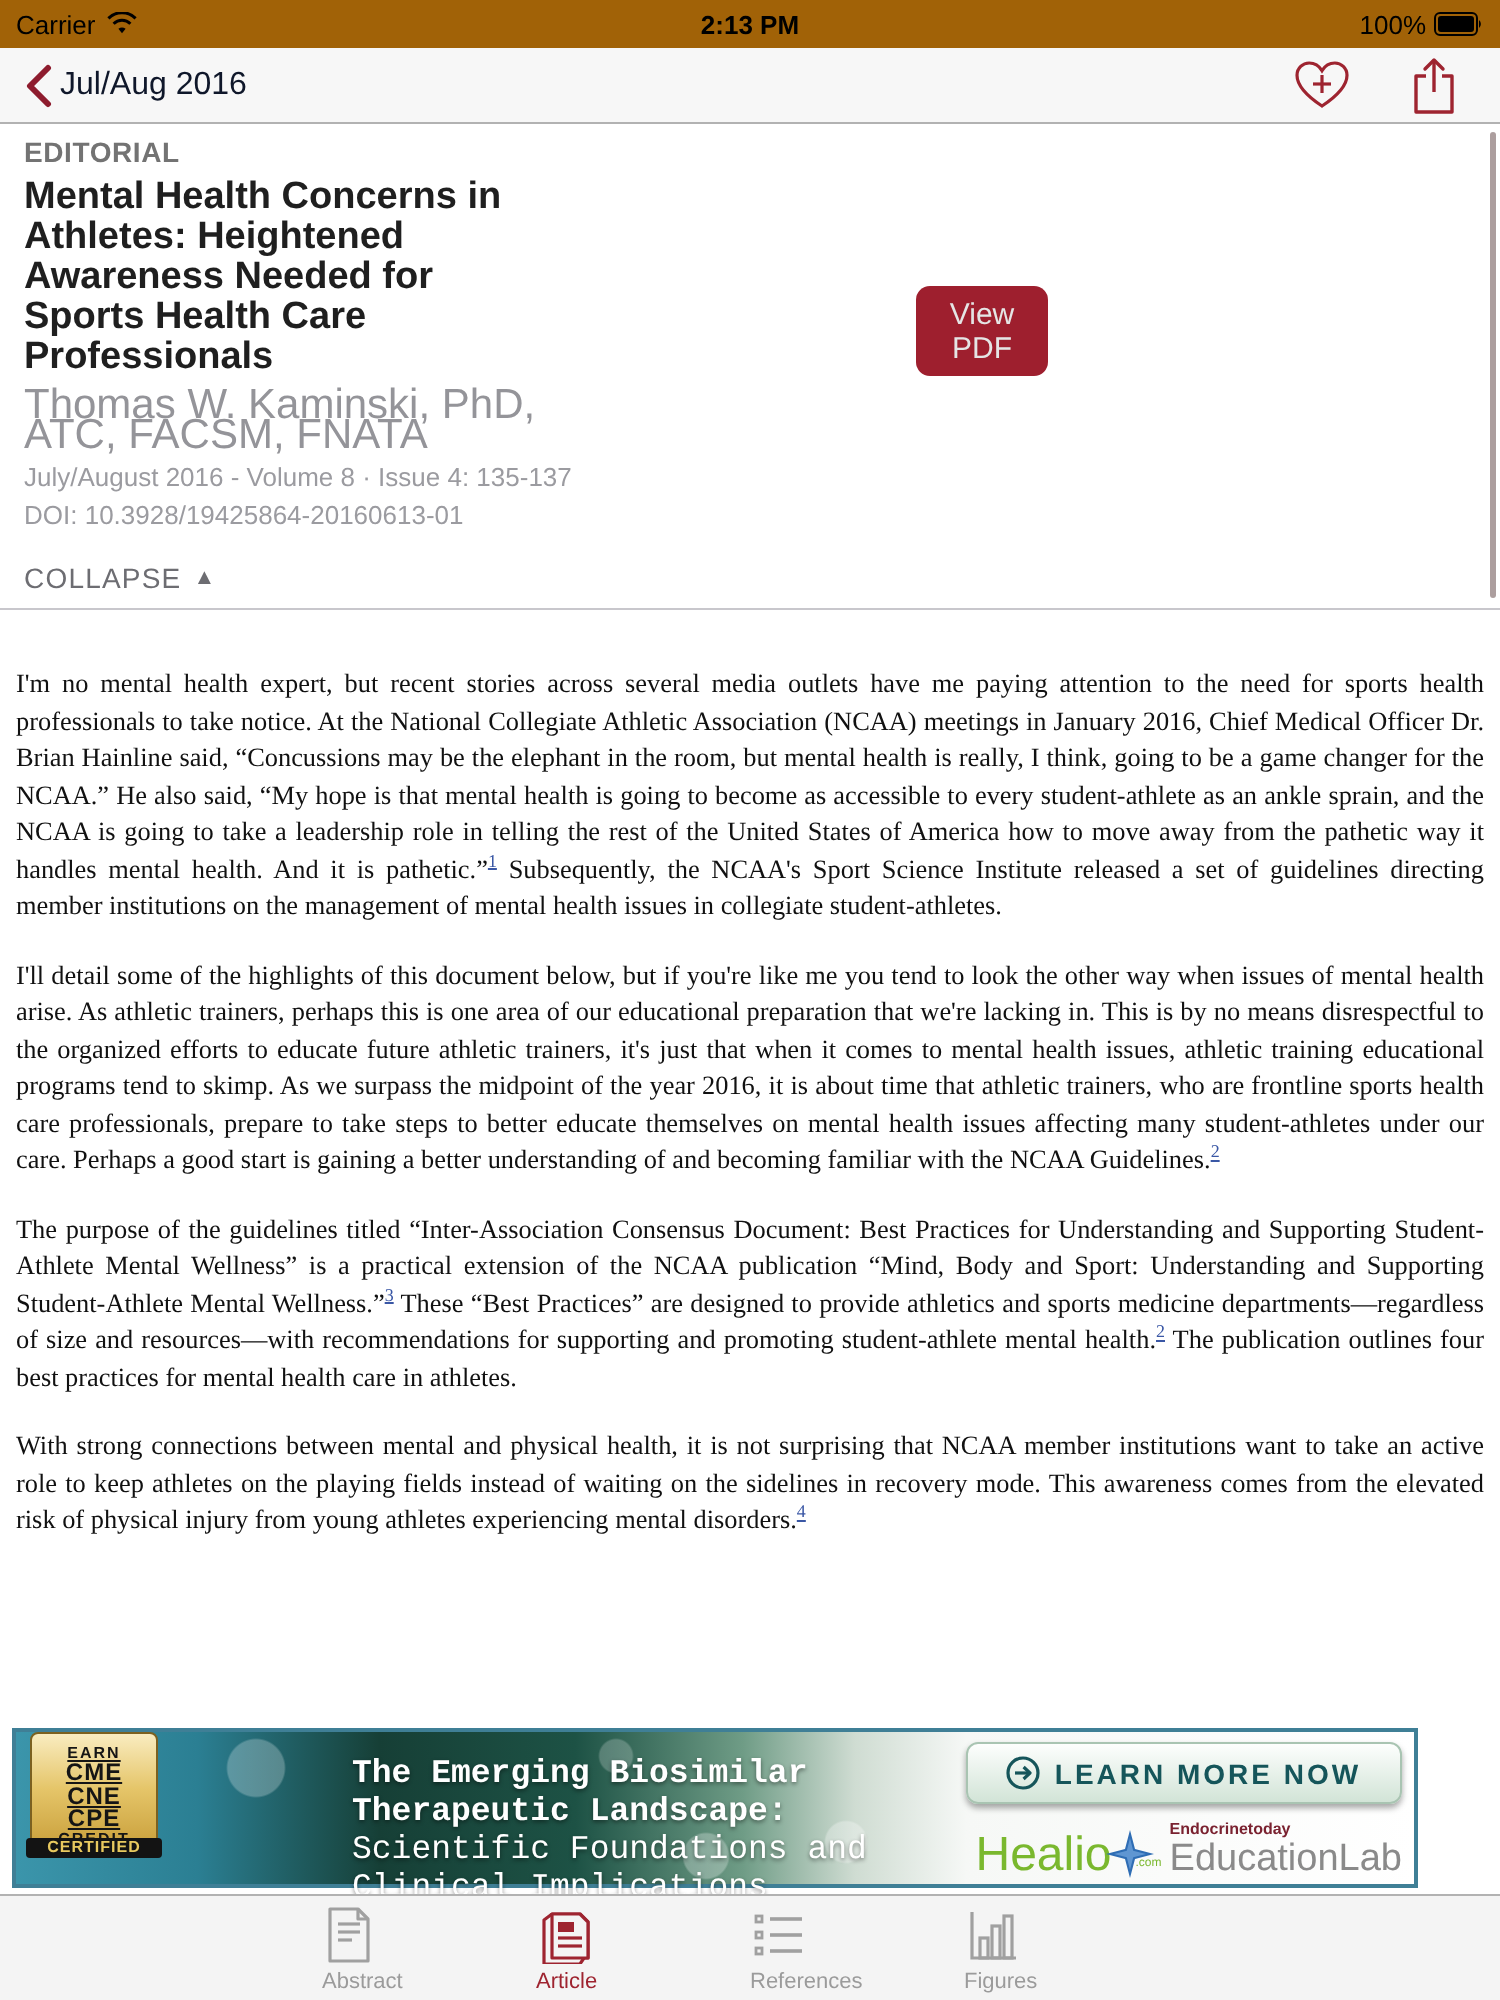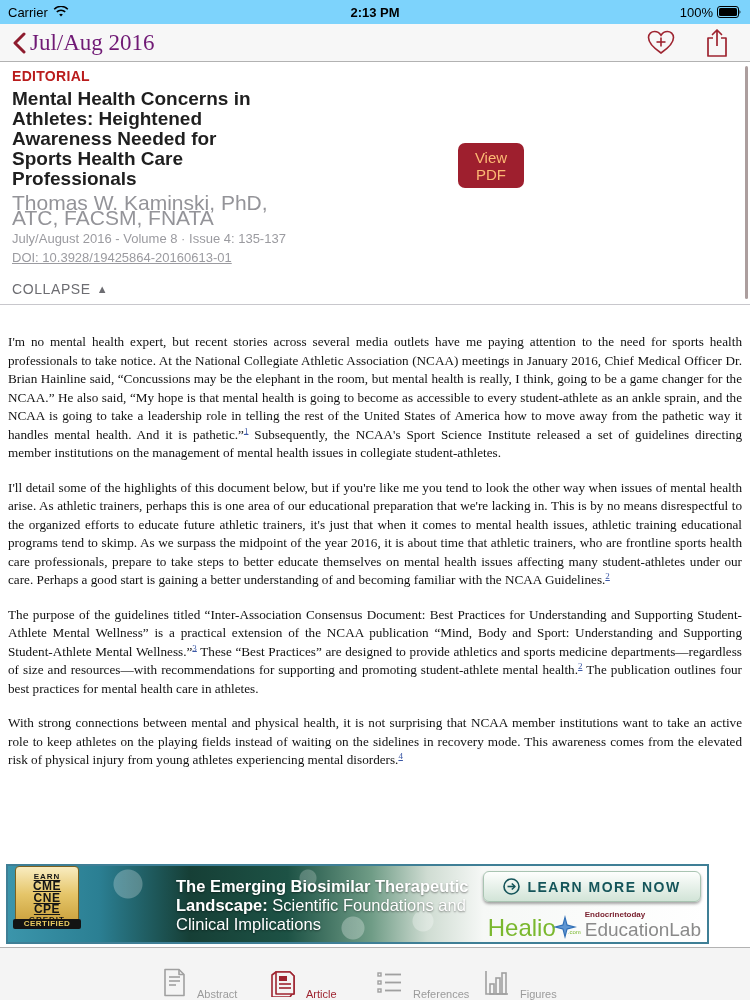--- a/index.html
+++ b/index.html
@@ -1,40 +1,40 @@
 <!DOCTYPE html>
 <html><head>
 <meta charset="utf-8">
 <style>
   html,body{margin:0;padding:0;background:#e5e5e5;}
   .screen{position:relative;width:750px;height:1000px;background:#fff;overflow:hidden;
           font-family:"Liberation Sans",sans-serif;margin:0 auto;}
 
   
-  .status-bar{position:relative;height:24px;background:#7dd3fc;display:flex;align-items:center;
+  .status-bar{position:relative;height:24px;background:#a16207;display:flex;align-items:center;
               justify-content:space-between;padding:0 8px;font-size:13px;color:#000;}
   .sb-left{display:flex;align-items:center;gap:5px;font-weight:400;}
   .sb-time{position:absolute;left:0;right:0;text-align:center;font-weight:700;font-size:13px;}
   .sb-right{display:flex;align-items:center;gap:4px;font-weight:400;}
 
   
   .nav-bar{height:37px;background:#f7f7f7;border-bottom:1px solid #b2b2b2;display:flex;
            align-items:center;justify-content:space-between;padding:0 12px;}
-  .back-btn{display:flex;align-items:center;gap:4px;color:#701a75;font-size:23px;cursor:pointer;font-family:Liberation Serif, serif;}
+  .back-btn{display:flex;align-items:center;gap:4px;color:#0f172a;font-size:16px;cursor:pointer;}
   .nav-actions{display:flex;align-items:center;gap:28px;padding-right:8px;}
 
   
   .header-section{position:relative;height:242px;padding:6px 12px 0;box-sizing:border-box;}
-  .section-label{color:#b91c1c;font-weight:700;font-size:14px;letter-spacing:.3px;}
+  .section-label{color:#737373;font-weight:700;font-size:14px;letter-spacing:.3px;}
   .article-title{width:245px;font-size:19px;font-weight:700;line-height:20px;color:#1f1f1f;margin-top:5px;}
   .authors{width:265px;font-size:21px;line-height:15px;color:#949499;margin-top:6px;}
   .issue-info{width:275px;font-size:13px;line-height:13px;color:#9b9ba0;margin-top:7px;}
-  .doi{font-size:13px;color:#9b9ba0;margin-top:5px;text-decoration:underline;}
+  .doi{font-size:13px;color:#9b9ba0;margin-top:5px;}
   .view-pdf{position:absolute;left:458px;top:81px;width:66px;height:45px;background:#9e1f2e;
-            color:#fdba74;border:none;border-radius:7px;font-size:15px;font-family:"Liberation Sans",sans-serif;cursor:pointer;}
+            color:#e5e5e5;border:none;border-radius:7px;font-size:15px;font-family:"Liberation Sans",sans-serif;cursor:pointer;}
   .collapse-row{position:absolute;left:12px;top:219px;color:#6d6d72;font-size:14px;
                 letter-spacing:.6px;display:flex;align-items:center;gap:6px;cursor:pointer;}
   .collapse-row .tri{font-size:11px;}
   .header-divider{height:1px;background:#c8c7cc;}
 
   
   .article-body{height:556px;overflow:hidden;padding:12px 8px 0;box-sizing:border-box;
                 font-family:"Liberation Serif",serif;font-size:13.2px;line-height:18.5px;
                 color:#111;text-align:justify;}
   .article-body p{margin:16px 0 10px;}
@@ -53,40 +53,40 @@
                radial-gradient(circle at 120px 18px, rgba(255,255,255,.25) 0 14px, rgba(255,255,255,0) 15px),
                linear-gradient(90deg,#3b95ab 0%,#2b7f93 13%,#163f36 26%,#1d5245 40%,#6f9c86 52%,#cfdcd2 60%,#f6f8f6 68%,#ffffff 100%);}
   .ad-badge{position:absolute;left:7px;top:0;width:64px;height:63px;border-radius:4px;
             background:linear-gradient(180deg,#f9ecc0 0%,#e5c569 45%,#c59a34 100%);
             border:1px solid #7c6120;text-align:center;color:#151515;font-weight:700;padding-top:6px;box-sizing:border-box;text-decoration:underline;}
   .ad-badge .b-sm{font-size:8px;line-height:8px;letter-spacing:1px;}
   .ad-badge .b-lg{font-size:12px;line-height:11.5px;letter-spacing:.5px;}
   .ad-badge .b-ribbon{position:absolute;left:-3px;right:-3px;bottom:-1px;background:#131313;
             color:#e8c95f;font-size:8px;line-height:10px;letter-spacing:.5px;border-radius:2px;}
   .ad-headline{position:absolute;left:168px;top:11px;width:300px;color:#fff;font-size:16.5px;
-               line-height:19px;text-shadow:0 1px 2px rgba(0,0,0,.45);}
+               line-height:19px;text-shadow:0 1px 2px rgba(0,0,0,.45);font-family:Liberation Mono, monospace;}
   .ad-headline .hl-bold{font-weight:700;}
   .ad-right{position:absolute;right:6px;top:5px;width:250px;display:flex;flex-direction:column;align-items:flex-end;}
   .learn-more{display:flex;align-items:center;justify-content:center;gap:7px;width:216px;height:29px;
               border-radius:6px;background:linear-gradient(180deg,#fdfefd,#d2e4d7);
               border:1px solid #a9c4b2;box-shadow:0 2px 3px rgba(0,0,0,.35);
               color:#15555a;font-weight:700;font-size:14px;letter-spacing:1.5px;cursor:pointer;}
   .logos-row{display:flex;align-items:flex-end;margin-top:9px;gap:8px;}
   .healio-logo{position:relative;display:flex;align-items:flex-end;color:#7ab82e;font-size:24px;
                line-height:22px;font-weight:400;}
   .healio-logo .dotcom{position:absolute;right:-4px;bottom:-4px;font-size:6px;color:#7ab82e;}
   .edulab{display:flex;flex-direction:column;align-items:flex-start;line-height:1;}
   .edulab .endo{font-size:8px;font-weight:700;color:#7a2230;margin-bottom:1px;}
   .edulab .lab{font-size:19px;color:#8a8a8a;}
 
   
   .tab-bar{position:absolute;left:0;right:0;bottom:0;height:52px;background:#f4f4f4;
            border-top:1px solid #b2b2b2;display:flex;justify-content:center;}
-  .tab{width:107px;display:flex;flex-direction:row;align-items:flex-end;padding-top:5px;
-       font-size:11px;color:#9b9b9b;cursor:pointer;box-sizing:border-box;gap:10px;}
+  .tab{width:107px;display:flex;flex-direction:column;align-items:flex-start;padding-top:5px;
+       font-size:11px;color:#9b9b9b;cursor:pointer;box-sizing:border-box;}
   .tab svg{margin-bottom:3px;}
   .tab .t-stroke{stroke:#a0a0a0;}
   .tab.active{color:#9e2430;}
   .tab.active .t-stroke{stroke:#9e2430;}
 </style>
 </head>
 <body>
 
 <div class="screen">
 

